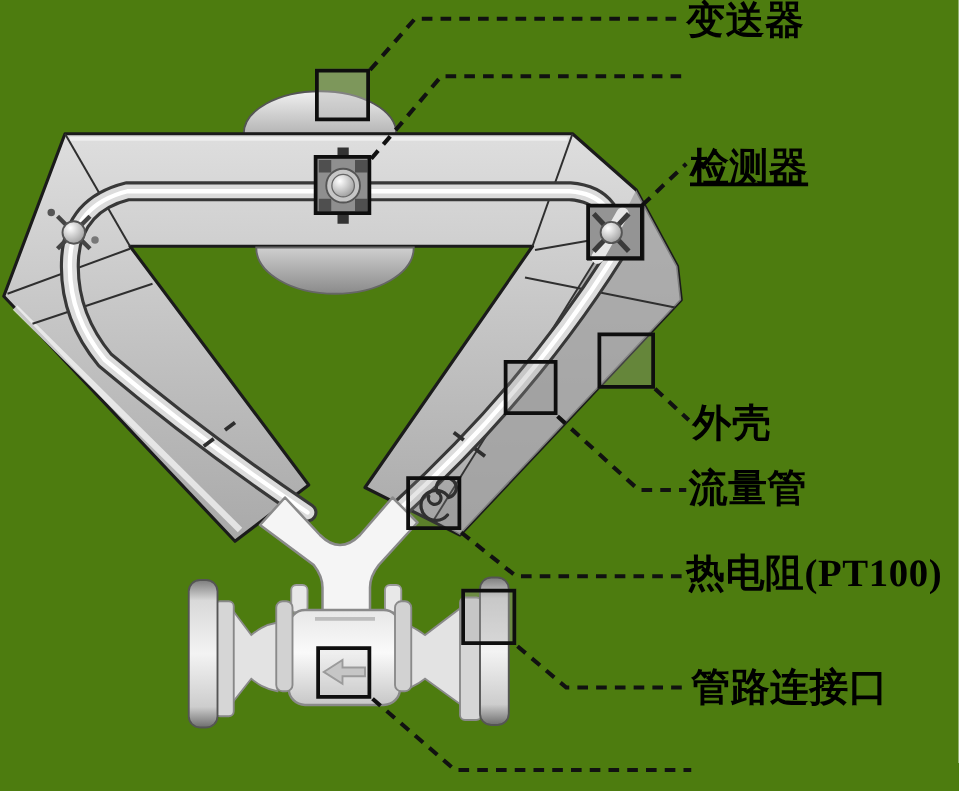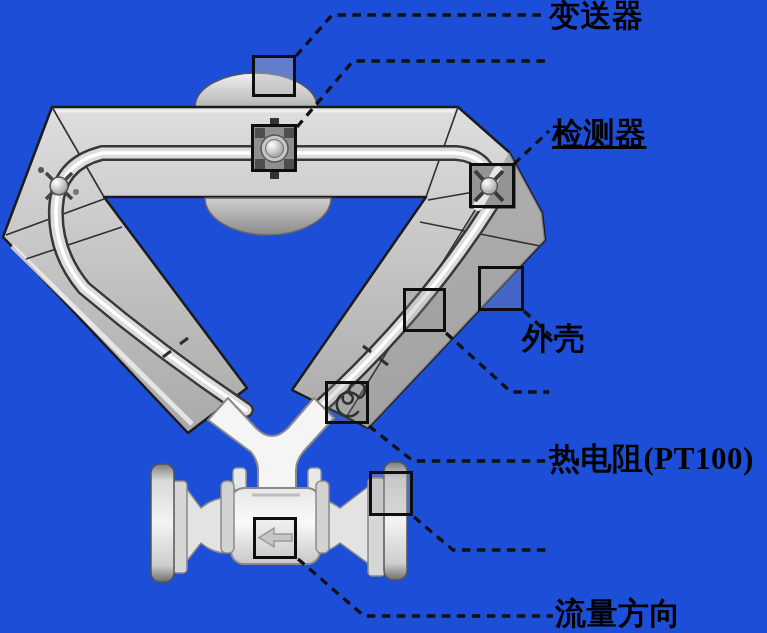--- a/index.html
+++ b/index.html
@@ -1,17 +1,17 @@
 <!DOCTYPE html>
 <html><head>
 <meta charset="utf-8">
 <style>
   html,body{margin:0;padding:0;background:#fff;}
   #stage{
-    position:relative;width:767px;height:633px;background:#1d4ed8;overflow:hidden;
+    position:relative;width:767px;height:633px;background:#4d7c0f;overflow:hidden;
     font-family:"Liberation Serif","DejaVu Serif",serif;
   }
   #stage svg{position:absolute;left:0;top:0;}
   .label{
     position:absolute;white-space:nowrap;color:#000;
     font-size:31px;line-height:38px;font-weight:600;letter-spacing:0.5px;
     font-family:"Liberation Serif","DejaVu Serif",serif;
   }
   .callout{
     position:absolute;border:3px solid #0e0e0e;box-sizing:border-box;
@@ -160,17 +160,18 @@
   <div class="callout" style="left:251px;top:124px;width:46px;height:48px;background:transparent;"></div>
   <div class="callout" style="left:469px;top:163px;width:46px;height:45px;background:transparent;"></div>
   <div class="callout" style="left:478px;top:266px;width:46px;height:45px;background:rgba(160,160,160,0.30);"></div>
   <div class="callout" style="left:403px;top:288px;width:43px;height:44px;background:rgba(150,150,150,0.28);"></div>
   <div class="callout" style="left:325px;top:381px;width:44px;height:43px;background:rgba(140,140,140,0.22);"></div>
   <div class="callout" style="left:369px;top:471px;width:44px;height:45px;background:rgba(170,170,170,0.35);"></div>
   <div class="callout" style="left:253px;top:517px;width:44px;height:42px;background:rgba(200,200,200,0.22);"></div>
 
   <div class="label" style="left:549px;top:-3px;">变送器</div>
   <div class="label" style="left:552px;top:115px;text-decoration:underline;">检测器</div>
-  <div class="label" style="left:522px;top:320px;">外壳</div>
+  <div class="label" style="left:554px;top:320px;">外壳</div>
+  <div class="label" style="left:551px;top:372px;">流量管</div>
   <div class="label" style="left:549px;top:440px;text-align:right;">热电阻(PT100)</div>
-  <div class="label" style="left:555px;top:595px;">流量方向</div>
+  <div class="label" style="left:553px;top:531px;">管路连接口</div>
 
 </div>
 
 </body></html>

